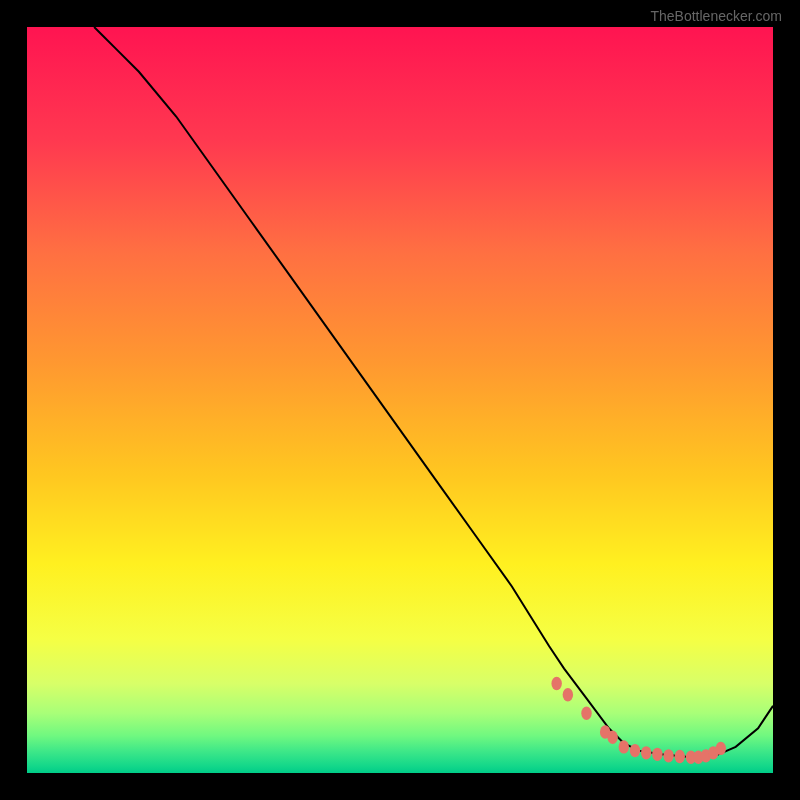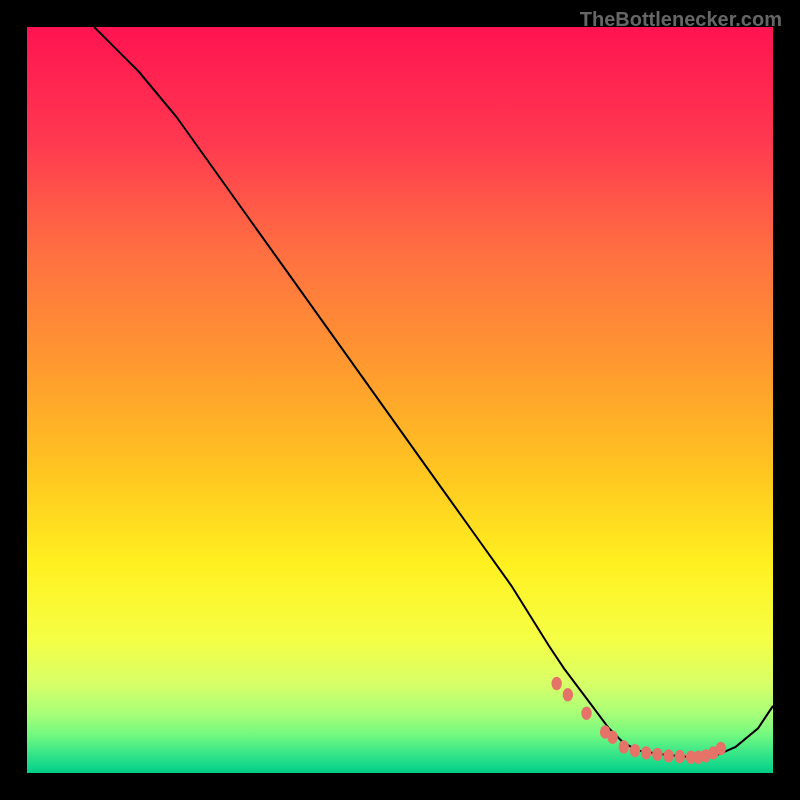--- a/index.html
+++ b/index.html
@@ -12,22 +12,22 @@
       height: 800px;
       background: #000;
       position: relative;
       font-family: Arial, sans-serif;
     }
     .watermark {
       position: absolute;
       top: 8px;
       right: 18px;
       color: #666;
-      font-size: 20px;
-      font-weight: bold;
+      font-size: 14px;
+      font-weight: normal;
       z-index: 10;
     }
     .chart-area {
       position: absolute;
       left: 27px;
       top: 27px;
       width: 746px;
       height: 746px;
       overflow: hidden;
     }

